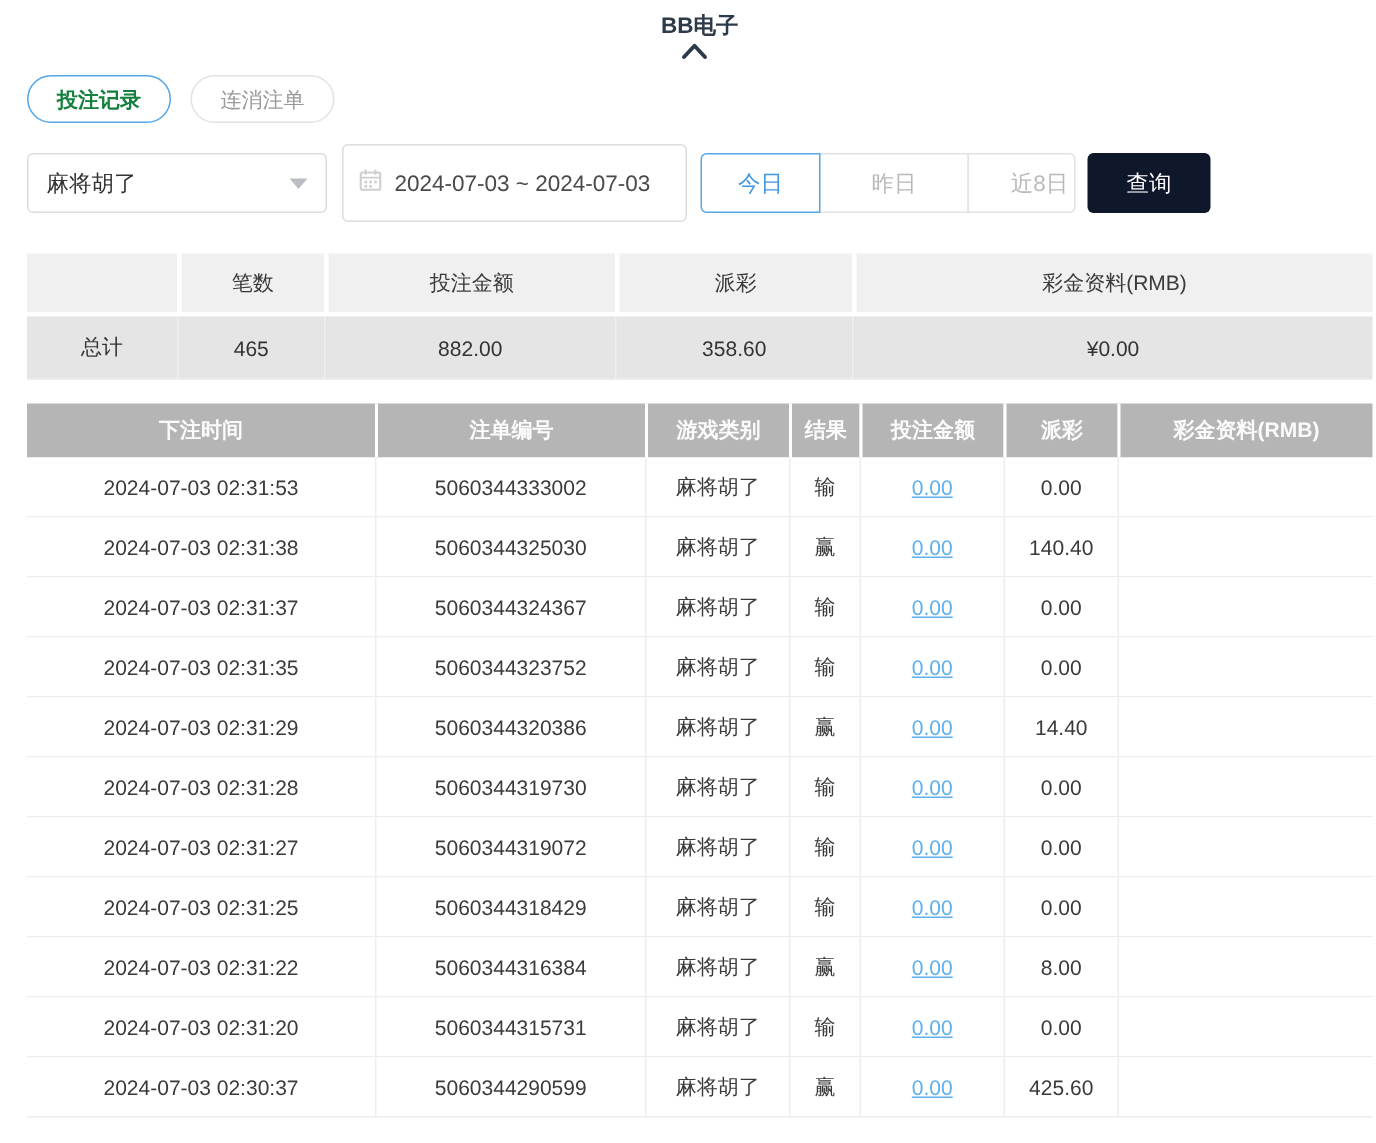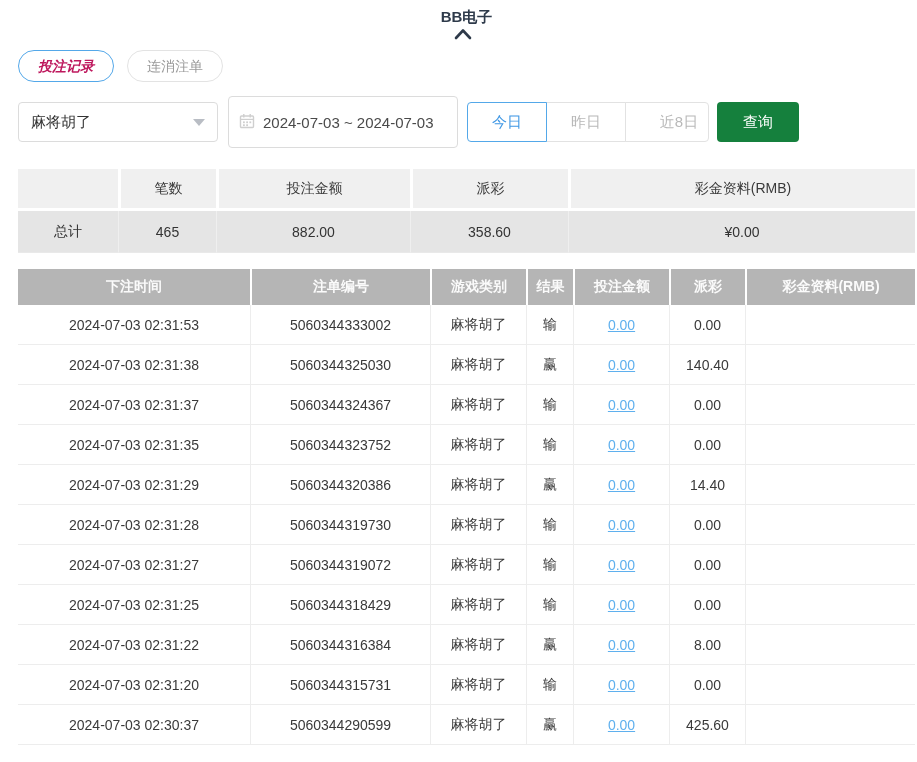--- a/index.html
+++ b/index.html
@@ -24,21 +24,21 @@
   }
 
   
   .tabs-row { margin-top: 22px; display: flex; gap: 13px; }
   .tab-pill {
     height: 32px; padding: 0 19px; box-sizing: border-box;
     border-radius: 16px; background: #fff;
     font-size: 14px; line-height: 30px; cursor: pointer;
     border: 1px solid #e3e3e3; color: #999;
   }
-  .tab-pill.active { border: 1px solid #54a8e9; color: #be185d; font-weight: bold; font-style: italic; }
+  .tab-pill.active { border: 1px solid #54a8e9; color: #15803d; font-weight: bold; }
 
   
   .filter-row { margin-top: 14px; display: flex; align-items: center; }
   .select-box {
     width: 200px; height: 40px; box-sizing: border-box;
     border: 1px solid #dcdcdc; border-radius: 4px; background: #fff;
     display: flex; align-items: center; cursor: pointer;
     padding: 0 12px; font-size: 15px; color: #333;
   }
   .select-box .caret {
@@ -55,28 +55,28 @@
   }
   .date-box .cal { margin-right: 8px; flex: 0 0 auto; }
   .btn-group { margin-left: 9px; display: flex; }
   .btn-group button {
     height: 40px; box-sizing: border-box; background: #fff;
     border: 1px solid #e2e2e2; color: #b9b9b9;
     font-size: 15px; cursor: pointer; padding: 0;
     font-family: inherit;
   }
   .btn-group button:nth-child(1) { width: 80px; border-radius: 4px 0 0 4px; }
-  .btn-group button:nth-child(2) { width: 80px; margin-left: -1px; }
-  .btn-group button:nth-child(3) { width: 84px; margin-left: -1px; border-radius: 0 4px 4px 0; padding-left: 24px; }
+  .btn-group button:nth-child(2) { width: 100px; margin-left: -1px; }
+  .btn-group button:nth-child(3) { width: 72px; margin-left: -1px; border-radius: 0 4px 4px 0; padding-left: 24px; }
   .btn-group button.active {
     border: 1px solid #54a8e9; color: #3f97e4; position: relative; z-index: 2;
   }
   .search-btn {
     margin-left: 8px; width: 82px; height: 40px;
-    background: #15803d; color: #fff; border: none; border-radius: 4px;
+    background: #0f172a; color: #fff; border: none; border-radius: 4px;
     font-size: 15px; cursor: pointer; font-family: inherit;
   }
 
   
   .summary-table {
     margin-top: 21px; width: 897px;
     border-collapse: separate; border-spacing: 0; table-layout: fixed;
   }
   .summary-table th {
     background: #f0f0f0; height: 37px; font-size: 14px; font-weight: normal;

